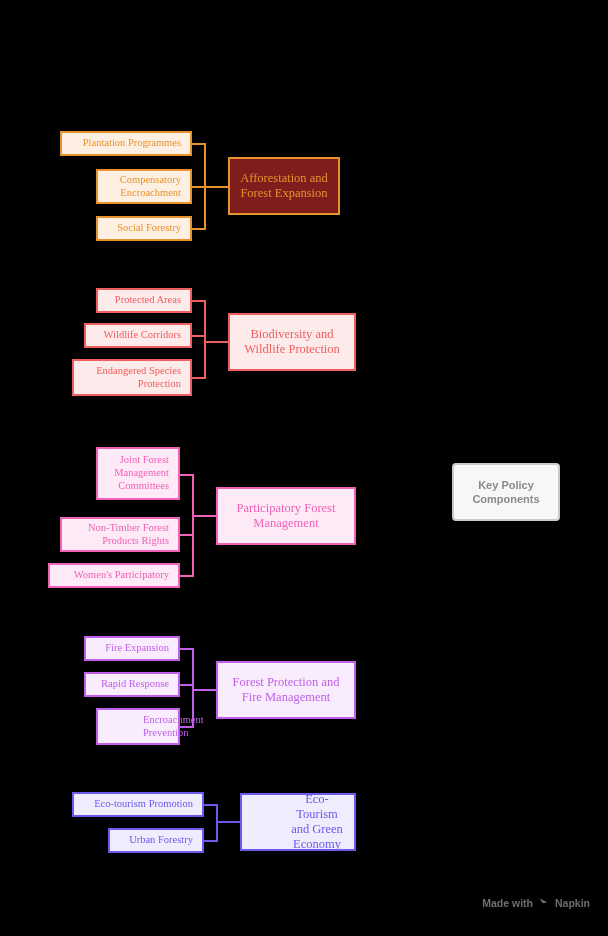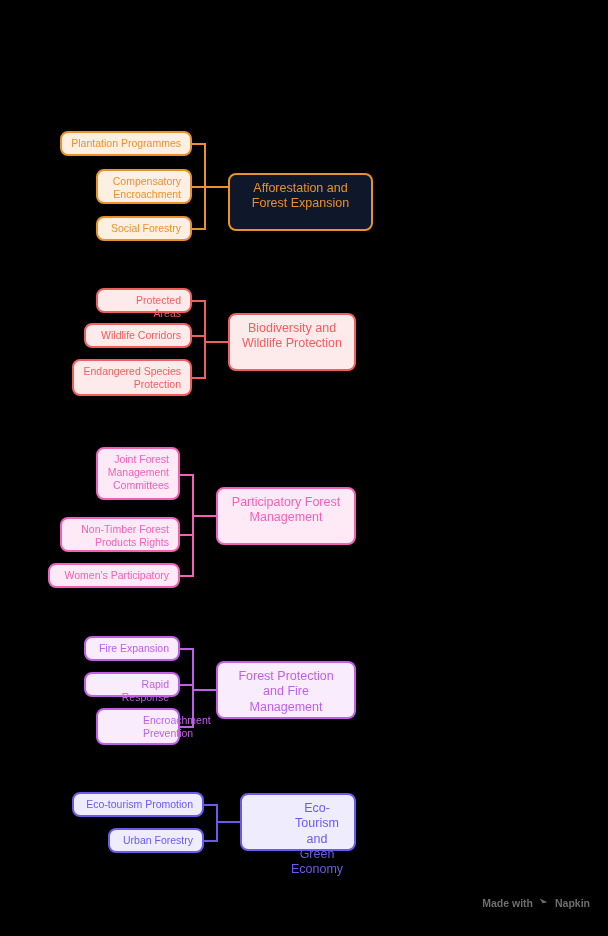--- a/index.html
+++ b/index.html
@@ -22,26 +22,27 @@
     width: 608px;
     text-align: center;
     font-size: 16.5px;
     font-weight: bold;
     letter-spacing: 0.2px;
     color: #4a4a4a;
   }
   .node {
     position: absolute;
     display: flex;
-    align-items: flex-start;
-    border-radius: 8px;
+    align-items: center;
+    border-radius: 0;
     border-style: solid;
     border-width: 2px;
     text-align: right;
     line-height: 1.22;
+    font-family: Liberation Serif, serif;
   }
   .leaf {
     font-size: 10.5px;
     justify-content: flex-end;
     padding: 4px 9px 4px 9px;
   }
   .leaf .lbl { display: block; width: 100%; text-align: right; }
   .trunk {
     font-size: 12.5px;
     justify-content: center;
@@ -96,21 +97,21 @@
     </div>
     <div class="node leaf" style="left:96px; top:216px; width:96px; height:25px; border-color:#e8922e; background:#fdf0e2; color:#e8922e;">
       <span class="lbl">Social Forestry</span>
     </div>
 
     <div class="hline" style="left:192px; top:143px; width:14px; background:#e8922e;"></div>
     <div class="hline" style="left:192px; top:186px; width:14px; background:#e8922e;"></div>
     <div class="hline" style="left:192px; top:228px; width:14px; background:#e8922e;"></div>
     <div class="vline" style="left:204px; top:143px; height:87px; background:#e8922e;"></div>
     <div class="hline" style="left:204px; top:186px; width:25px; background:#e8922e;"></div>
-    <div class="node trunk" style="left:228px; top:157px; width:145px; height:58px; border-color:#e8922e; background:#0f172a; color:#e8922e;margin-top:16px;">
+    <div class="node trunk" style="left:228px; top:157px; width:112px; height:58px; border-color:#e8922e; background:#7f1d1d; color:#e8922e;">
       <span class="lbl">Afforestation and Forest Expansion</span>
     </div>
   </div>
 
   <div>
     <div class="node leaf" style="left:96px; top:288px; width:96px; height:25px; border-color:#ef5f5f; background:#fdeaea; color:#ef5f5f;">
       <span class="lbl">Protected Areas</span>
     </div>
     <div class="node leaf" style="left:84px; top:323px; width:108px; height:25px; border-color:#ef5f5f; background:#fdeaea; color:#ef5f5f;">
       <span class="lbl">Wildlife Corridors</span>
@@ -177,20 +178,23 @@
     </div>
     <div class="hline" style="left:204px; top:804px; width:14px; background:#6b5bec;"></div>
     <div class="hline" style="left:204px; top:840px; width:14px; background:#6b5bec;"></div>
     <div class="vline" style="left:216px; top:804px; height:38px; background:#6b5bec;"></div>
     <div class="hline" style="left:216px; top:821px; width:25px; background:#6b5bec;"></div>
     <div class="node trunk" style="left:240px; top:793px; width:116px; height:58px; border-color:#6b5bec; background:#eeecfd; color:#6b5bec;padding-left:48px;">
       <span class="lbl">Eco-Tourism and Green Economy</span>
     </div>
   </div>
 
+  <div id="center-node">
+    <span class="lbl">Key Policy Components</span>
+  </div>
 
   <div id="watermark">
     <span>Made with</span>
     <span class="wm-ico">
       <svg width="12" height="12" viewBox="0 0 12 12" aria-hidden="true">
         <path d="M1.5 1.5 L9.5 5.2 L4.6 6.2 L7.6 10.4 Z" fill="#6e6e6e"></path>
       </svg>
     </span>
     <span>Napkin</span>
   </div>

